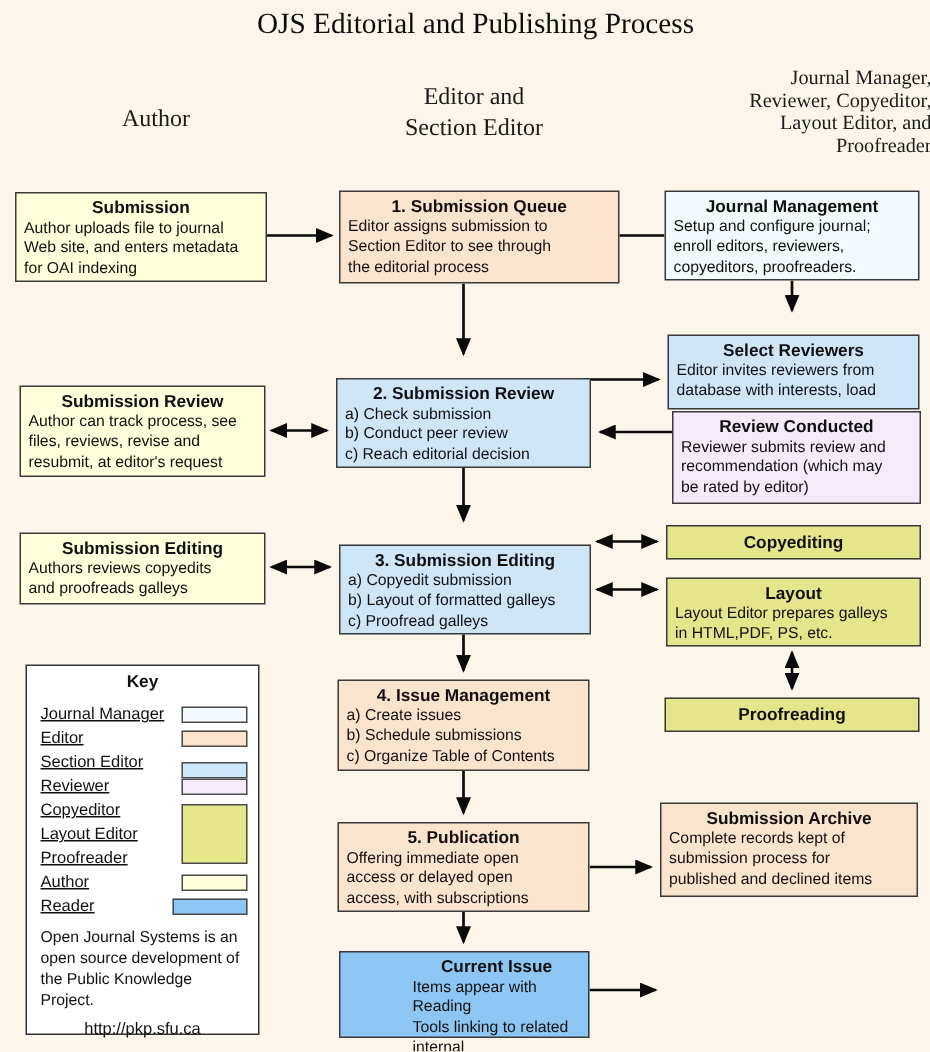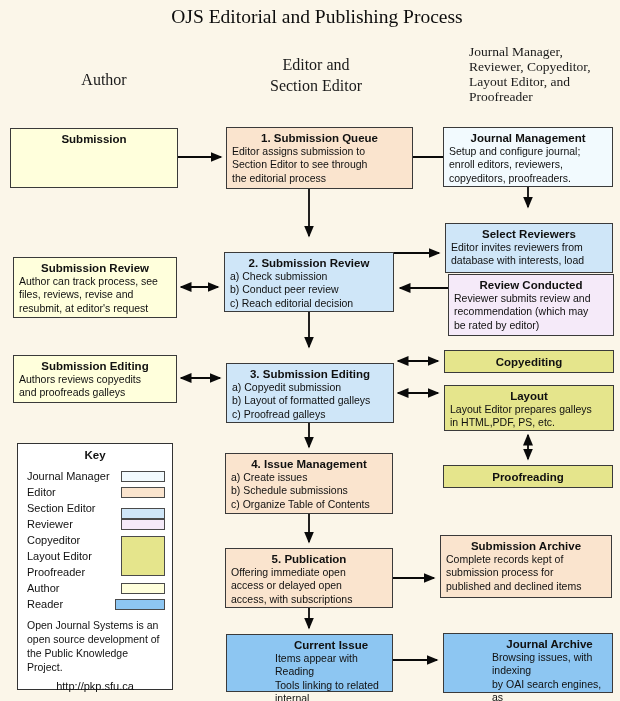--- a/index.html
+++ b/index.html
@@ -4,39 +4,39 @@
 <style>
   html,body{margin:0;padding:0;background:#FBF6E9;}
   .stage{position:relative;width:620px;height:701px;background:#FBF6E9;
          font-family:"Liberation Sans",sans-serif;overflow:hidden;color:#111;}
   .serif{font-family:"Liberation Serif",serif;padding-left:7px;}
   .page-title{position:absolute;left:0;top:6px;width:620px;text-align:center;
               font-size:19.5px;color:#0d0d0d;}
   .hdr{position:absolute;color:#1a1a1a;white-space:pre-line;}
   .hdr-author{left:42px;top:70px;width:110px;text-align:center;font-size:16px;line-height:20px;}
   .hdr-editor{left:230px;top:54px;width:158px;text-align:center;font-size:16px;line-height:21px;}
-  .hdr-others{left:462px;top:44px;width:152px;text-align:left;font-size:13.5px;line-height:15px;}
+  .hdr-others{left:462px;top:44px;width:152px;text-align:right;font-size:13.5px;line-height:15px;}
   .box{position:absolute;border:1.5px solid #3a3a3a;box-sizing:border-box;
        padding:3px 5px;color:#101010;}
   .bt{font-weight:bold;font-size:11.5px;line-height:14px;text-align:center;}
   .bb{font-size:10.5px;line-height:13.4px;text-align:left;white-space:pre-line;}
   .cv{display:flex;align-items:center;justify-content:center;padding:0;}
   .cv .bt{width:100%;}
   .r-author{background:#FFFFDC;}
   .r-editor{background:#FAE4CE;}
   .r-section{background:#CFE6F8;margin-top:10px;}
   .r-jm{background:#F2FAFE;}
   .r-reviewer{background:#F5EAF9;}
   .r-copy{background:#E5E58C;}
   .r-reader{background:#8DC6F2;padding-left:48px;}
   .key-box{position:absolute;left:17px;top:443px;width:156px;height:247px;
            background:#FFFFFF;border:1.5px solid #333;box-sizing:border-box;padding-top:5px;}
   .key-title{font-weight:bold;font-size:11.5px;text-align:center;margin-bottom:7px;}
   .key-row{display:flex;align-items:center;justify-content:space-between;
-           height:16px;padding:0 7px 0 9px;}
+           height:16px;padding:0 7px 0 9px;text-decoration:underline;}
   .key-row.group{height:48px;}
   .key-labels div{font-size:11px;line-height:16px;}
   .key-label{font-size:11px;color:#111;}
   .swatch{width:44px;height:11px;border:1.5px solid #4a4a4a;box-sizing:border-box;flex:none;}
   .swatch.tall{height:40px;}
   .key-note{font-size:10.5px;line-height:14px;white-space:pre-line;
             padding:6px 6px 0 9px;color:#111;}
   .key-link{font-size:11px;text-align:center;margin-top:6px;color:#111;}
   svg.arrows{position:absolute;left:0;top:0;pointer-events:none;}
 </style>
@@ -78,20 +78,23 @@
       <line x1="528" y1="435" x2="528" y2="459" marker-start="url(#ah)" marker-end="url(#ah)"></line>
       <line x1="309" y1="514" x2="309" y2="542" marker-end="url(#ah)"></line>
       <line x1="393" y1="578" x2="434" y2="578" marker-end="url(#ah)"></line>
       <line x1="309" y1="608" x2="309" y2="628" marker-end="url(#ah)"></line>
       <line x1="393" y1="660" x2="437" y2="660" marker-end="url(#ah)"></line>
     </g>
   </svg>
 
   <div class="box r-author" style="left:10px;top:128px;width:168px;height:60px;">
     <div class="bt">Submission</div>
+    <div class="bb">Author uploads file to journal
+Web site, and enters metadata
+for OAI indexing</div>
   </div>
   <div class="box r-author" style="left:13px;top:257px;width:164px;height:61px;">
     <div class="bt">Submission Review</div>
     <div class="bb">Author can track process, see
 files, reviews, revise and
 resubmit, at editor's request</div>
   </div>
   <div class="box r-author" style="left:13px;top:355px;width:164px;height:48px;">
     <div class="bt">Submission Editing</div>
     <div class="bb">Authors reviews copyedits
@@ -161,26 +164,20 @@
 in HTML,PDF, PS, etc.</div>
   </div>
   <div class="box r-copy cv" style="left:443px;top:465px;width:170px;height:23px;">
     <div class="bt">Proofreading</div>
   </div>
   <div class="box r-editor" style="left:440px;top:535px;width:172px;height:63px;">
     <div class="bt">Submission Archive</div>
     <div class="bb">Complete records kept of
 submission process for
 published and declined items</div>
-  </div>
-  <div class="box r-reader" style="left:443px;top:633px;width:170px;height:60px;">
-    <div class="bt">Journal Archive</div>
-    <div class="bb">Browsing issues, with indexing
-by OAI search engines, as
-well as Google, etc.</div>
   </div>
 
   <div class="key-box">
     <div class="key-title">Key</div>
     <div class="key-row">
       <span class="key-label">Journal Manager</span>
       <span class="swatch r-jm"></span>
     </div>
     <div class="key-row">
       <span class="key-label">Editor</span>

